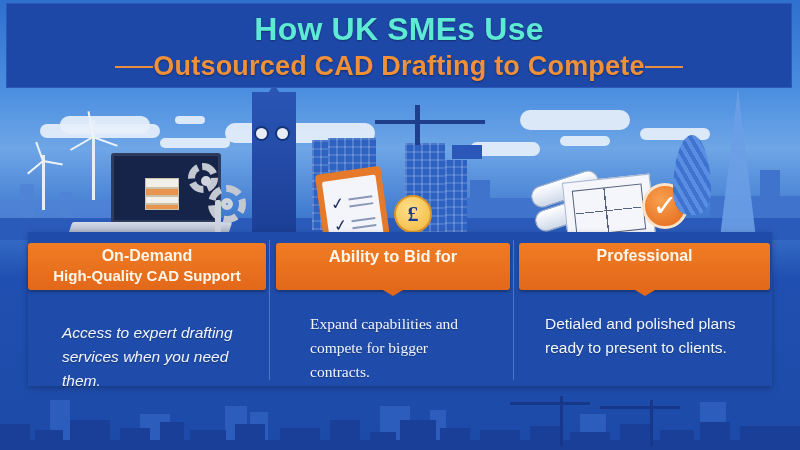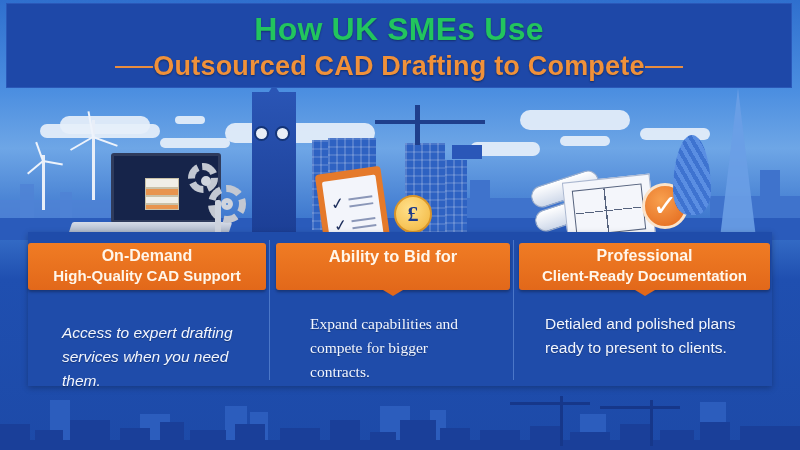--- a/index.html
+++ b/index.html
@@ -15,21 +15,21 @@
   .cloud { position: absolute; background: #e6effa; border-radius: 30px; opacity: .92; }
 
   
   .header {
     position: absolute; left: 6px; top: 3px; width: 786px; height: 85px;
     background: #1e48a8;
     border: 1px solid #2a58b8;
   }
   .title {
     position: absolute; left: 0; top: 7px; width: 100%;
-    text-align: center; color: #22c55e;
+    text-align: center; color: #5eead4;
     font-family: "Liberation Sans", sans-serif; font-weight: bold;
     font-size: 32px; letter-spacing: 0.2px;
     text-shadow: 0 1px 2px rgba(0,0,0,.35);
   }
   .subtitle-row {
     position: absolute; left: 0; top: 47px; width: 100%;
     display: flex; justify-content: center; align-items: center; 
   }
   .subtitle {
     color: #f0913a;
@@ -231,21 +231,20 @@
 <div class="desc" style="left:62px;top:321px;width:200px;font-style:italic;">Access to expert drafting services when you need them.</div>
 
 <div class="label mid" style="left:276px;width:234px;">
   <span class="l1">Ability to Bid for</span>
   <span class="notch"></span>
 </div>
 <div class="desc" style="left:310px;top:312px;width:180px;font-family:Liberation Serif, serif;">Expand capabilities and compete for bigger contracts.</div>
 
 <div class="label" style="left:519px;width:251px;">
   <span class="l1">Professional</span>
-  <span class="l2">Client-Ready Documentation</span>
   <span class="notch"></span>
 </div>
 <div class="desc" style="left:545px;top:312px;width:215px;">Detialed and polished plans ready to present to clients.</div>
 
 <div class="bottom-skyline">
   <div class="sil b" style="left:50px;width:20px;height:50px;"></div>
   <div class="sil b" style="left:140px;width:30px;height:36px;"></div>
   <div class="sil b" style="left:225px;width:22px;height:44px;"></div>
   <div class="sil b" style="left:250px;width:18px;height:38px;"></div>
   <div class="sil b" style="left:380px;width:30px;height:44px;"></div>

